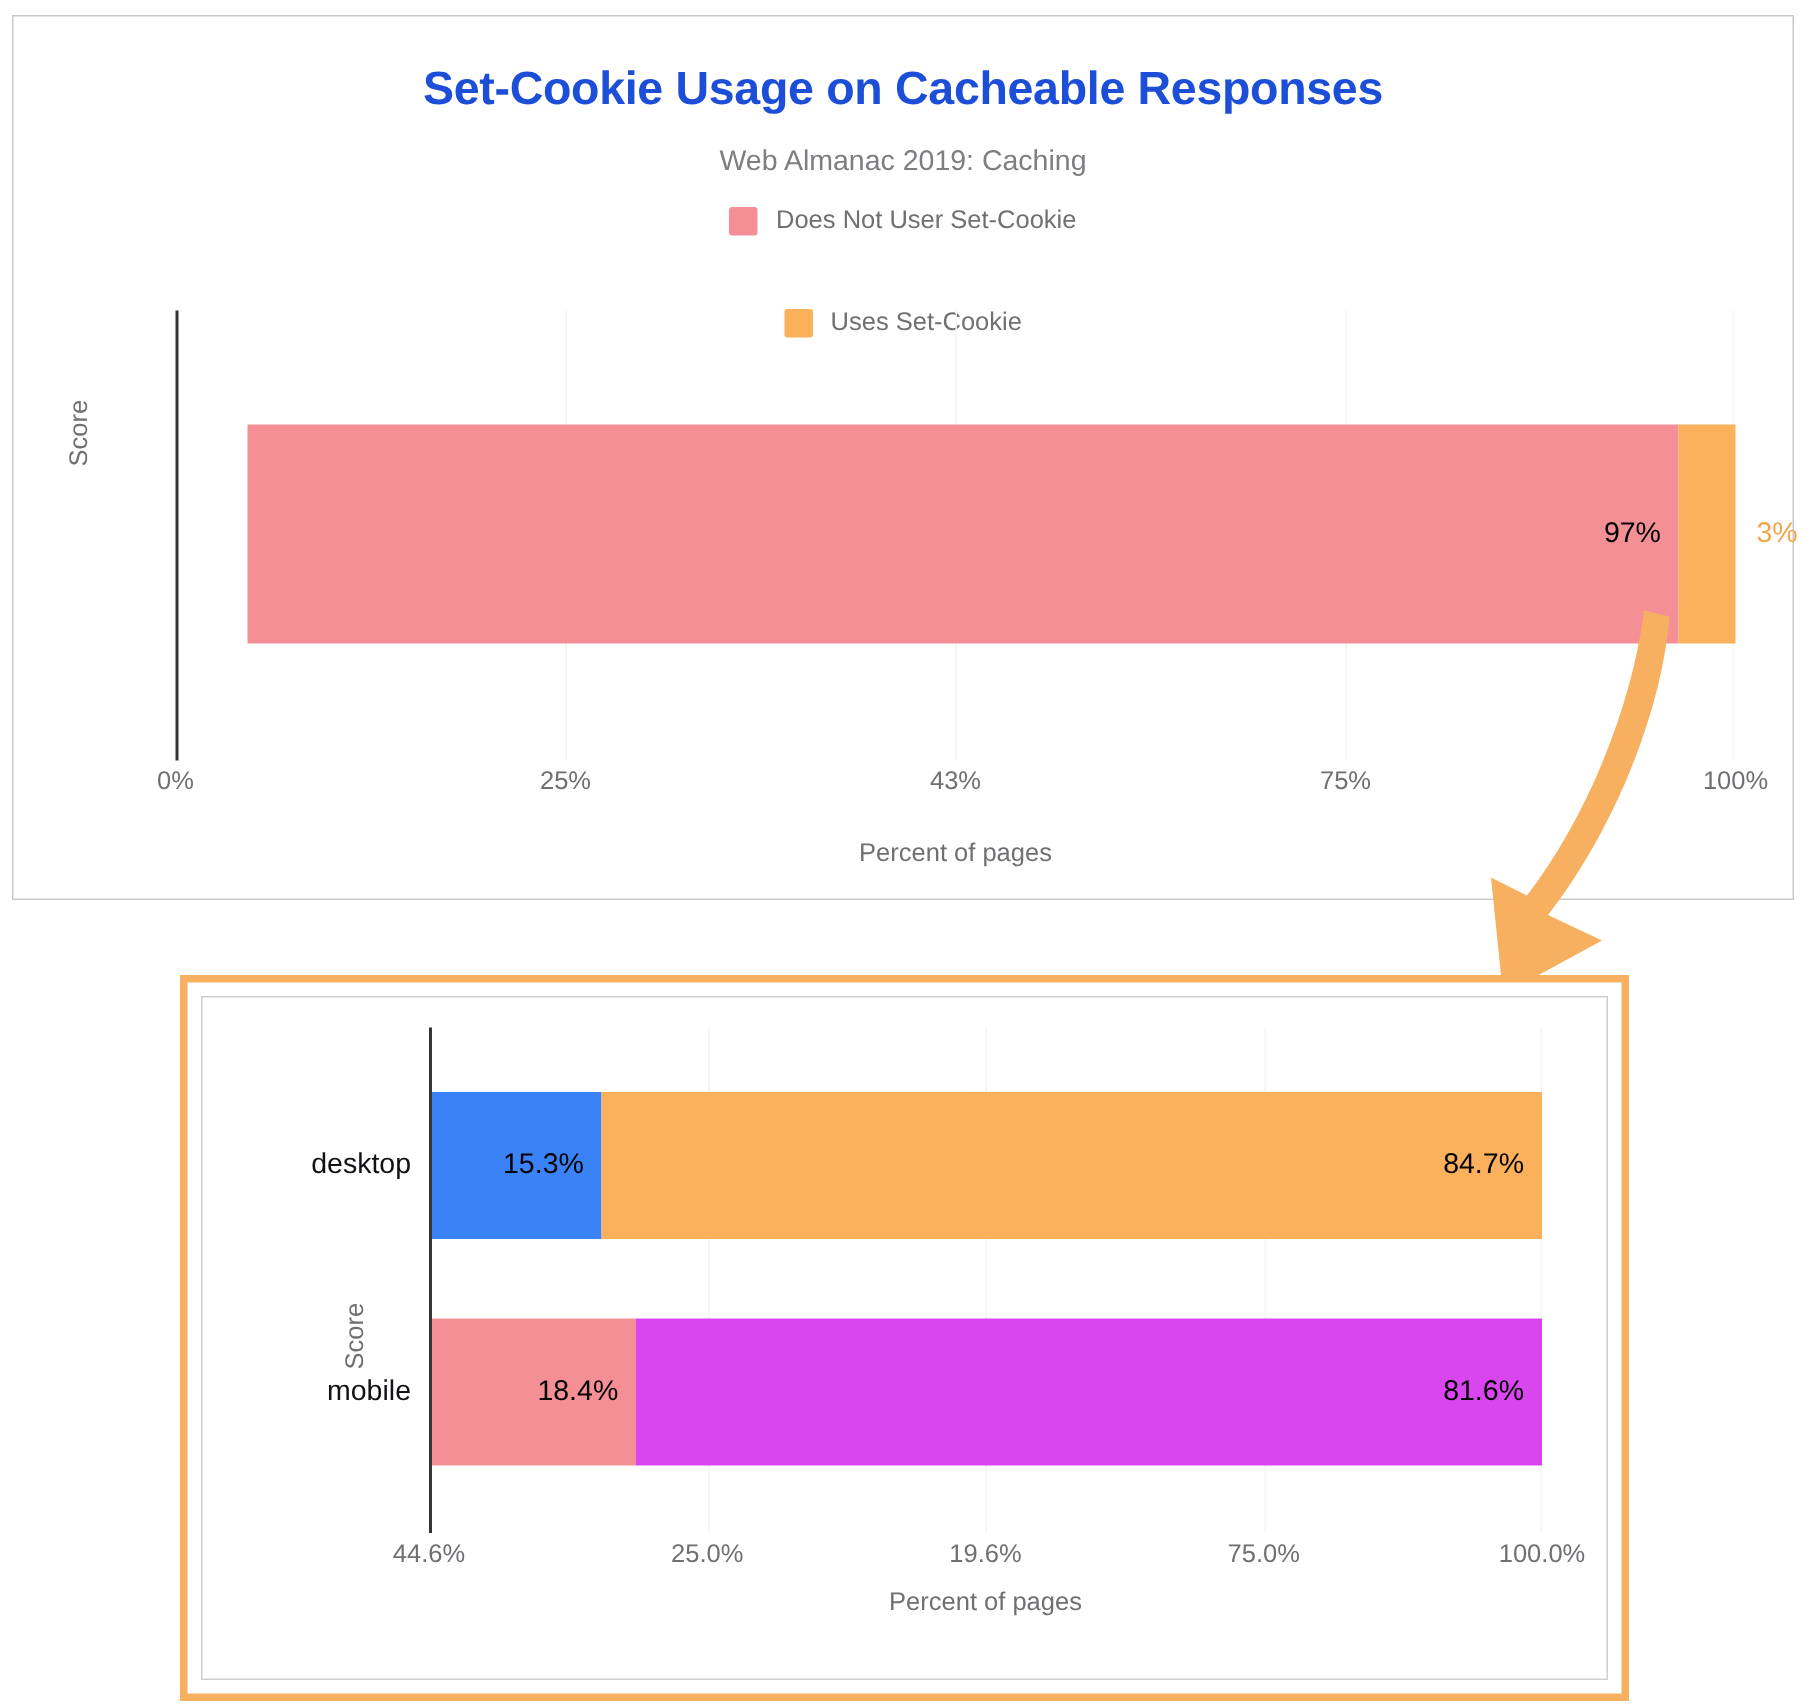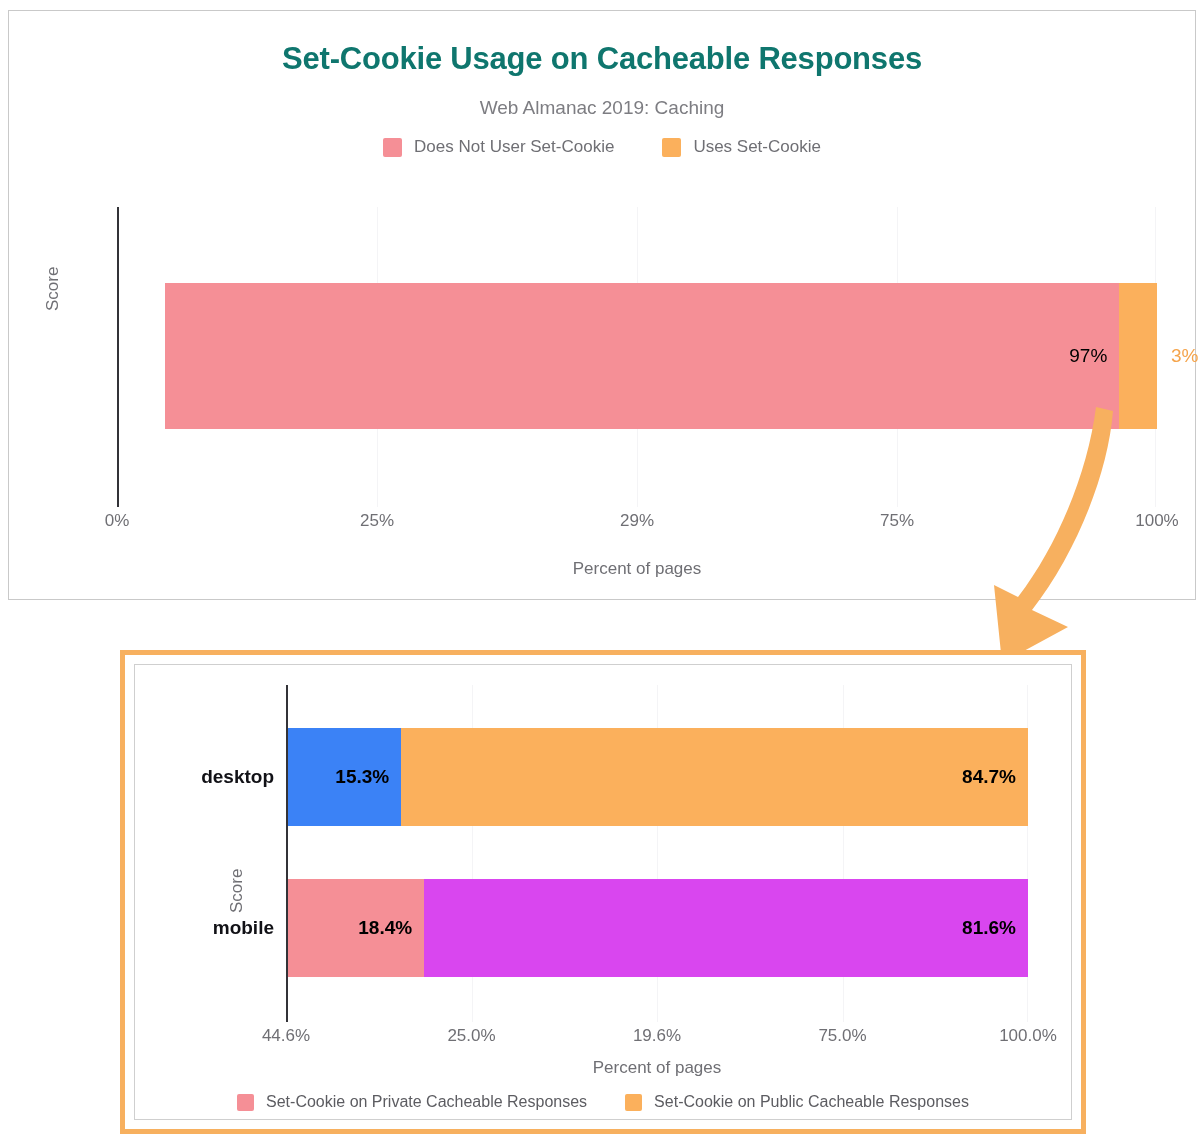--- a/index.html
+++ b/index.html
@@ -16,30 +16,30 @@
     position: absolute;
     left: 8px; top: 10px;
     width: 1188px; height: 590px;
     background: #ffffff;
     border: 1px solid #c9c9c9;
   }
   .chart-title {
     position: absolute; left: 0; top: 30px; width: 100%;
     text-align: center;
     font-size: 31px; font-weight: bold; letter-spacing: -0.2px;
-    color: #0f766e;
+    color: #1d4ed8;
   }
   .chart-subtitle {
     position: absolute; left: 0; top: 86px; width: 100%;
     text-align: center;
     font-size: 19px; color: #7d7d82;
   }
   .legend-top {
     position: absolute; left: 0; top: 126px; width: 100%;
-    display: flex; justify-content: center; align-items: center; gap: 48px;
+    display: flex; justify-content: center; align-items: center; gap: 48px; flex-direction: column;
   }
   .legend-item { display: flex; align-items: center; gap: 12px; }
   .legend-swatch { width: 19px; height: 19px; border-radius: 2px; display:block; }
   .legend-label { font-size: 17px; color: #6f6f74; white-space: nowrap; }
 
   
   .plot-top {
     position: absolute;
     left: 108px; top: 196px;
     width: 1040px; height: 300px;
@@ -105,21 +105,20 @@
   
   .plot-bottom {
     position: absolute;
     left: 151px; top: 20px;
     width: 742px; height: 337px;
   }
   .bar-row-bottom {
     position: absolute; left: 2px; height: 98px;
     width: calc(100% - 2px);
     display: flex;
-    font-weight: bold;
   }
   .cat-label-bottom {
     position: absolute; right: calc(100% + 14px);
     top: 50%; transform: translateY(-50%);
     font-size: 19px; color: #111116; white-space: nowrap;
   }
   .xtick-bottom {
     position: absolute; top: 341px;
     font-size: 17px; color: #6f6f74; transform: translateX(-50%);
     white-space: nowrap;
@@ -175,21 +174,21 @@
         <div class="seg" style="width:96.2%;background:#F58F96">
           <span class="seg-label-in">97%</span>
         </div>
         <div class="seg" style="width:3.8%;background:#FBB05C">
           <span class="seg-label-out">3%</span>
         </div>
       </div>
 
       <span class="xtick-top" style="left:0%">0%</span>
       <span class="xtick-top" style="left:25%">25%</span>
-      <span class="xtick-top" style="left:50%">29%</span>
+      <span class="xtick-top" style="left:50%">43%</span>
       <span class="xtick-top" style="left:75%">75%</span>
       <span class="xtick-top" style="left:100%">100%</span>
 
       <div class="xaxis-title-top">Percent of pages</div>
     </div>
   </div>
 
   <svg class="arrow-svg" viewBox="0 0 180 265">
     <path d="M133 6 C 128 70, 95 150, 52 205 L 88 222 L 22 258 L 14 180 L 38 192 C 78 140, 108 66, 116 2 Z" fill="#F7B05F"></path>
   </svg>
@@ -228,27 +227,17 @@
 
         <span class="xtick-bottom" style="left:0%">44.6%</span>
         <span class="xtick-bottom" style="left:25%">25.0%</span>
         <span class="xtick-bottom" style="left:50%">19.6%</span>
         <span class="xtick-bottom" style="left:75%">75.0%</span>
         <span class="xtick-bottom" style="left:100%">100.0%</span>
 
         <div class="xaxis-title-bottom">Percent of pages</div>
       </div>
 
-      <div class="legend-bottom">
-        <div class="legend-item">
-          <span class="legend-swatch" style="background:#F58F96"></span>
-          <span class="legend-label">Set-Cookie on Private Cacheable Responses</span>
-        </div>
-        <div class="legend-item">
-          <span class="legend-swatch" style="background:#FBB05C"></span>
-          <span class="legend-label">Set-Cookie on Public Cacheable Responses</span>
-        </div>
-      </div>
 
     </div>
   </div>
 
 </div>
 
 </body></html>

